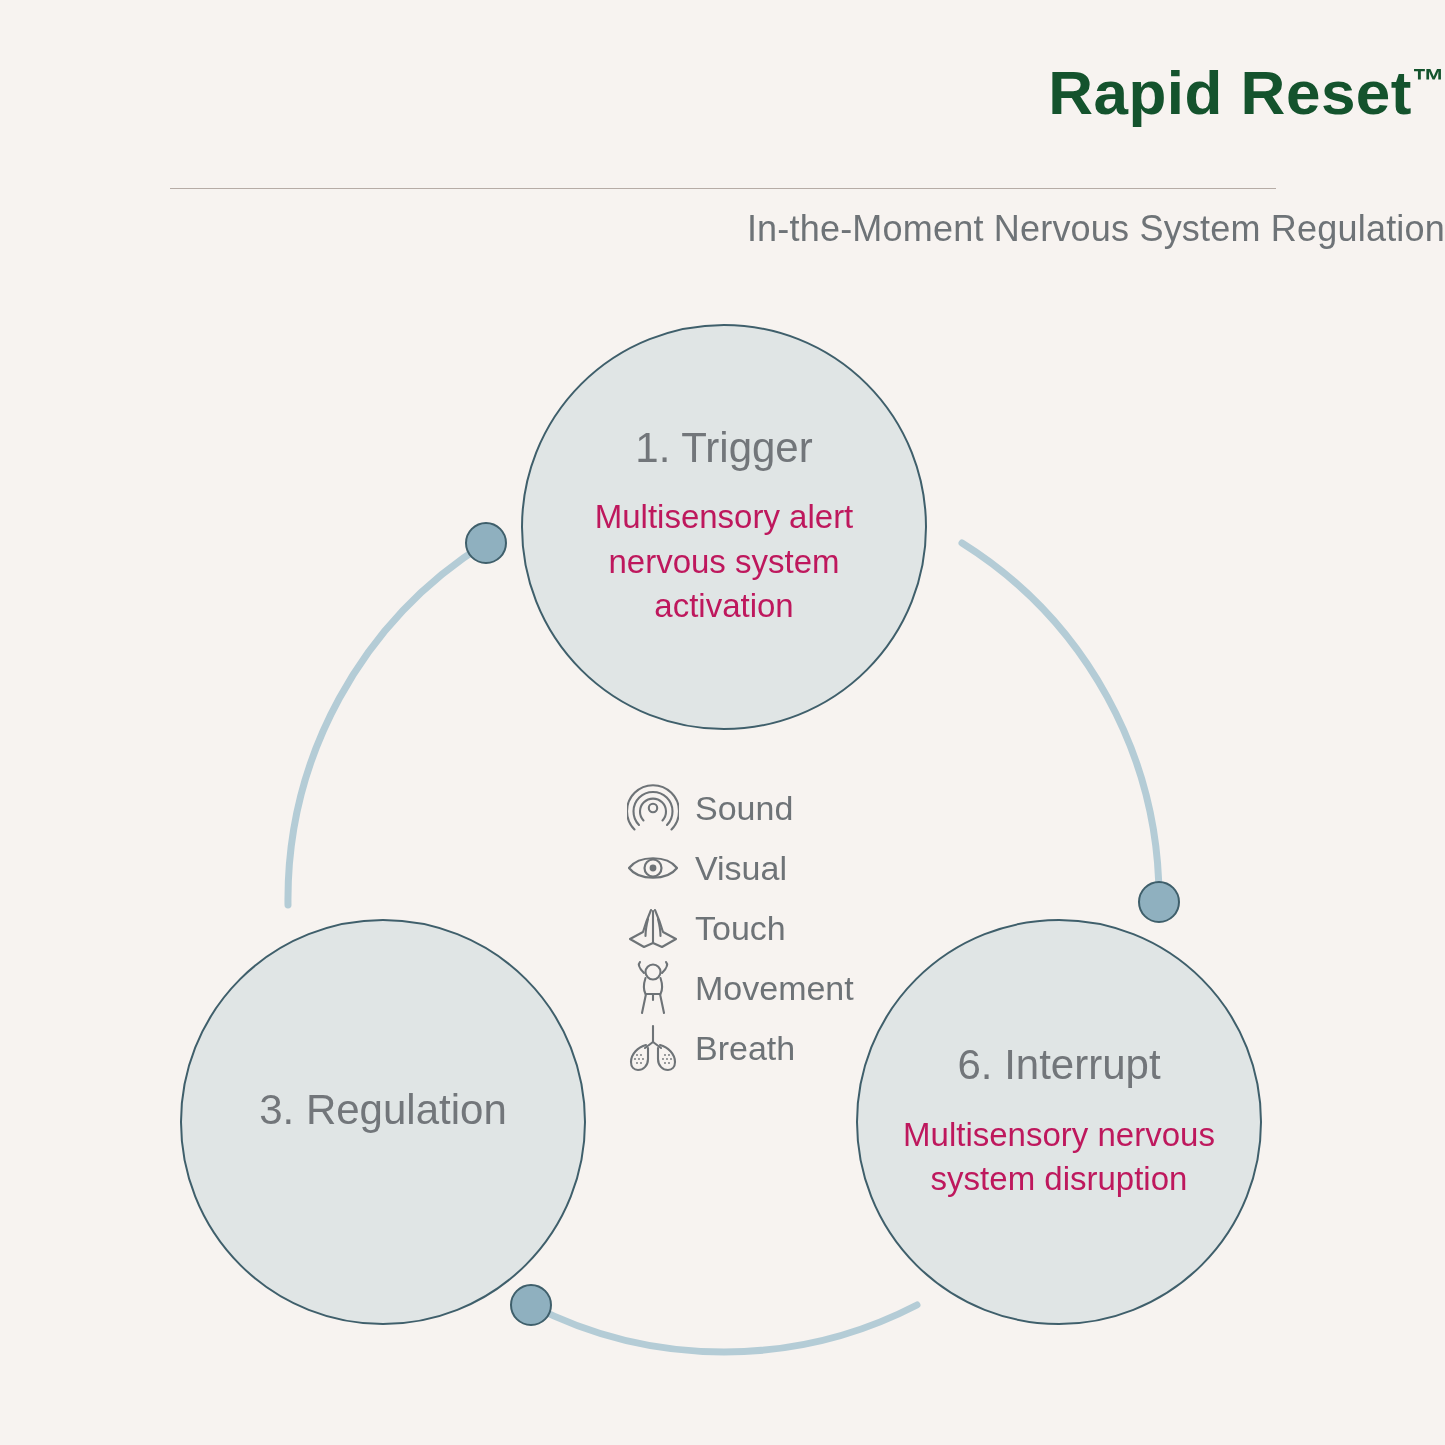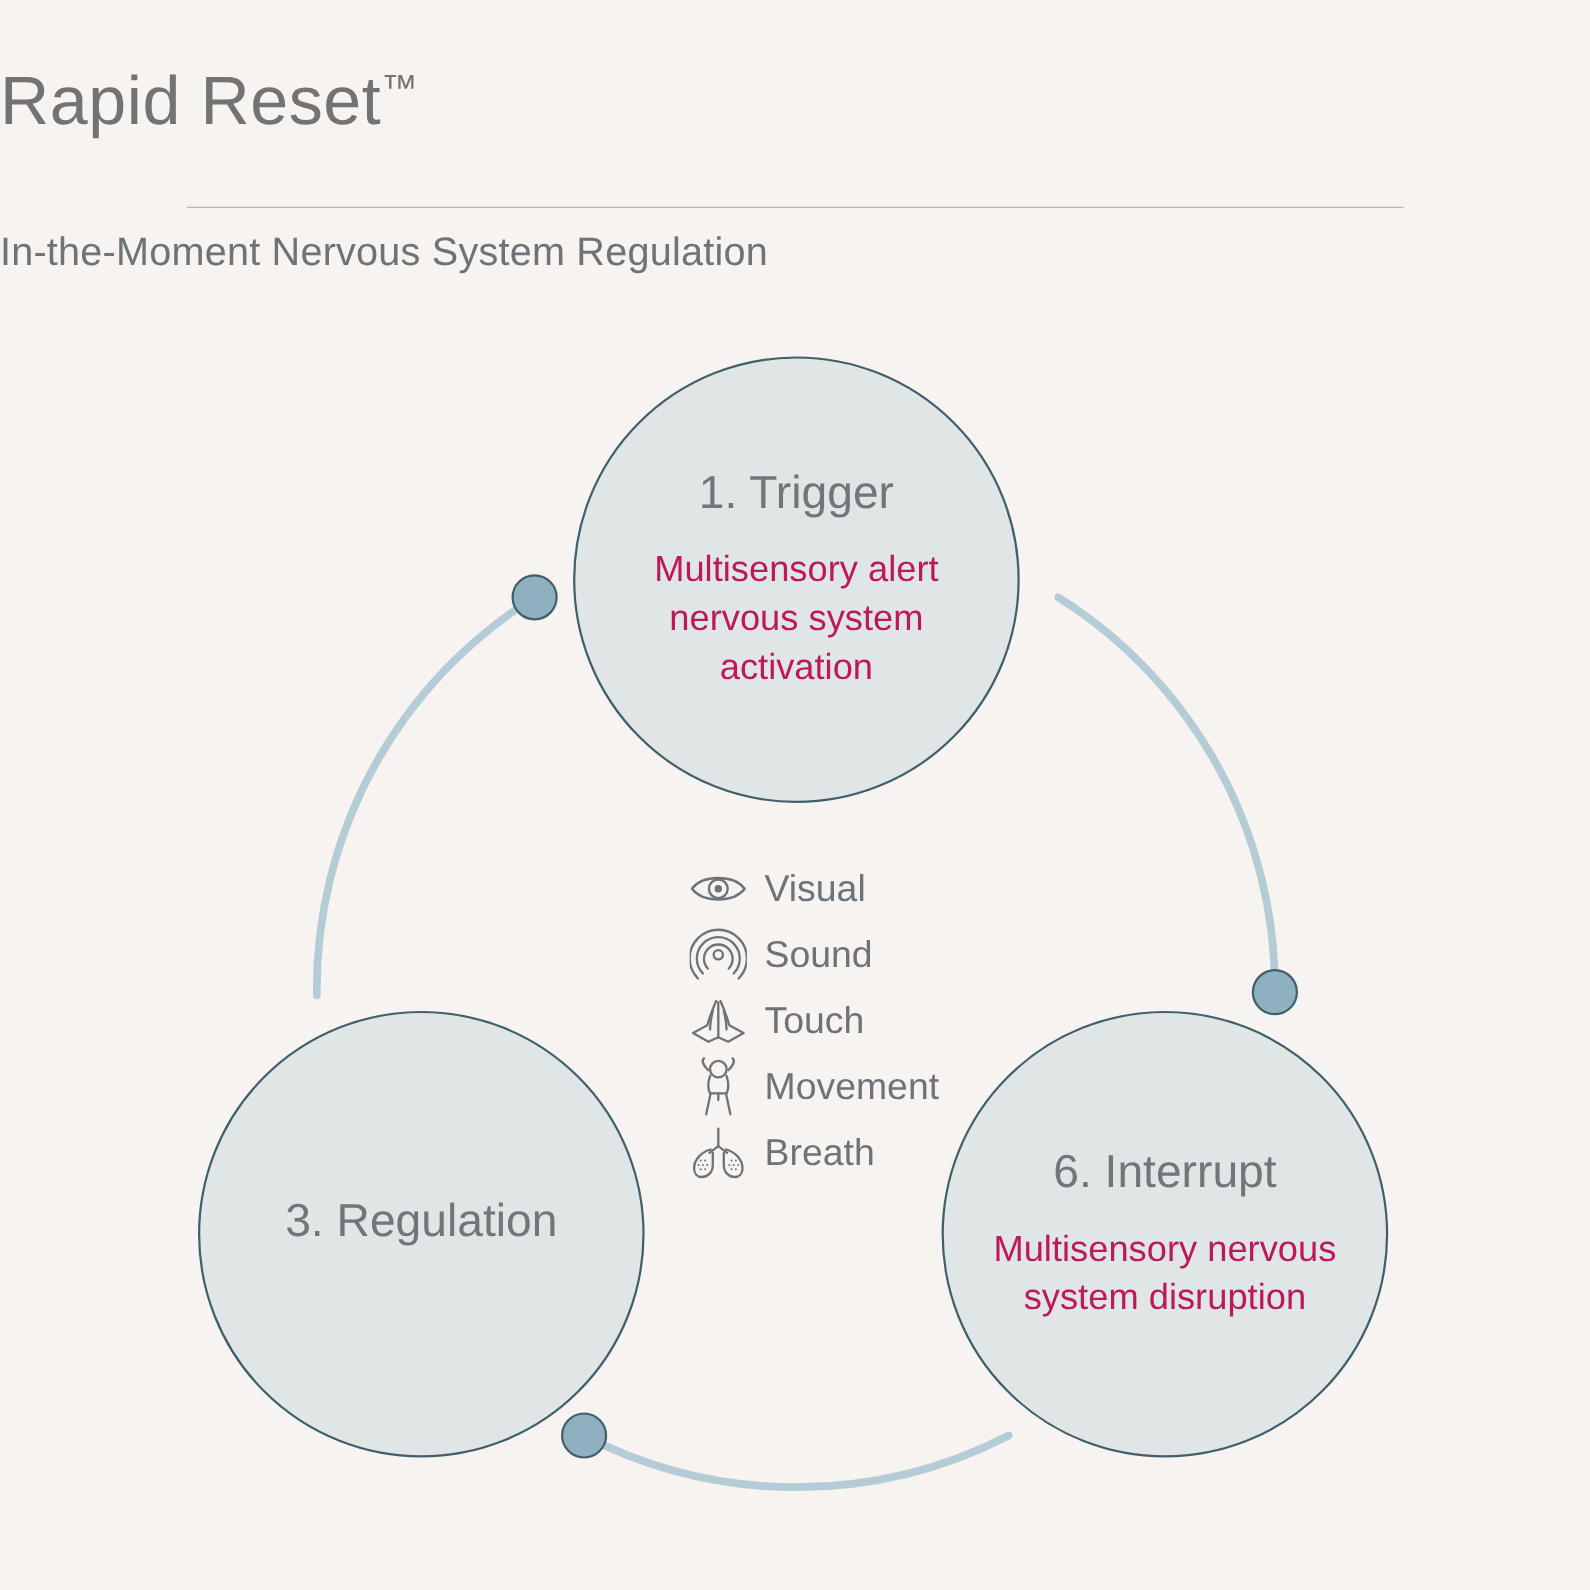--- a/index.html
+++ b/index.html
@@ -25,24 +25,24 @@
     left: 0;
     top: 0;
     width: 1445px;
     text-align: center;
   }
   #title {
     position: absolute;
     left: 0;
     top: 62px;
     width: 1445px;
-    text-align: left;
+    text-align: right;
     font-size: 62px;
-    font-weight: 400;
-    color: #737373;
+    font-weight: 700;
+    color: #14532d;
     letter-spacing: 0.5px;
     line-height: 1.0;
   }
   #title .tm {
     font-size: 33px;
     vertical-align: 22px;
     letter-spacing: 0px;
   }
   #divider {
     position: absolute;
@@ -50,21 +50,21 @@
     top: 188px;
     width: 1106px;
     height: 1px;
     background: #b6aca6;
   }
   #subtitle {
     position: absolute;
     left: 0;
     top: 208px;
     width: 1445px;
-    text-align: left;
+    text-align: right;
     font-size: 36px;
     font-weight: 400;
     color: #6e7377;
     letter-spacing: 0.2px;
   }
 
   
   #cycle {
     position: absolute;
     left: 0;
@@ -195,41 +195,41 @@
     </div>
 
     <div class="dot" id="dot-1"></div>
     <div class="dot" id="dot-2"></div>
     <div class="dot" id="dot-3"></div>
 
     <div id="legend">
 
       <div class="legend-row">
         <span class="legend-icon">
-          <svg width="52" height="32" viewBox="0 0 52 32">
-            <path d="M2 16 C 12 3, 40 3, 50 16 C 40 29, 12 29, 2 16 Z" fill="none" stroke="#6e7377" stroke-width="2.2" stroke-linejoin="round"></path>
-            <circle cx="26" cy="16" r="8.5" fill="none" stroke="#6e7377" stroke-width="2.2"></circle>
-            <circle cx="26" cy="16" r="3.4" fill="#6e7377"></circle>
-          </svg>
-        </span>
-        <span class="legend-label">Visual</span>
-      </div>
-
-      <div class="legend-row">
-        <span class="legend-icon">
           <svg width="52" height="52" viewBox="0 0 52 52">
             <g fill="none" stroke="#6e7377" stroke-width="2.1" stroke-linecap="round">
               <circle cx="26" cy="26" r="4.2"></circle>
               <path d="M16.5 38.5 A 13 13 0 1 1 35.5 38.5"></path>
               <path d="M12 43 A 19.5 19.5 0 1 1 40 43"></path>
               <path d="M7.5 47.5 A 26 26 0 1 1 44.5 47.5"></path>
             </g>
           </svg>
         </span>
         <span class="legend-label">Sound</span>
+      </div>
+
+      <div class="legend-row">
+        <span class="legend-icon">
+          <svg width="52" height="32" viewBox="0 0 52 32">
+            <path d="M2 16 C 12 3, 40 3, 50 16 C 40 29, 12 29, 2 16 Z" fill="none" stroke="#6e7377" stroke-width="2.2" stroke-linejoin="round"></path>
+            <circle cx="26" cy="16" r="8.5" fill="none" stroke="#6e7377" stroke-width="2.2"></circle>
+            <circle cx="26" cy="16" r="3.4" fill="#6e7377"></circle>
+          </svg>
+        </span>
+        <span class="legend-label">Visual</span>
       </div>
 
       <div class="legend-row">
         <span class="legend-icon">
           <svg width="52" height="46" viewBox="0 0 52 46">
             <g fill="none" stroke="#6e7377" stroke-width="2.1" stroke-linecap="round" stroke-linejoin="round">
               <path d="M24 5 C 21 12, 18 20, 16 27 L 3 34 L 17 42 L 26 38"></path>
               <path d="M28 5 C 31 12, 34 20, 36 27 L 49 34 L 35 42 L 26 38"></path>
               <path d="M26 6 L 26 38"></path>
               <path d="M21 14 C 19.5 20, 18.5 26, 18.5 31"></path>

